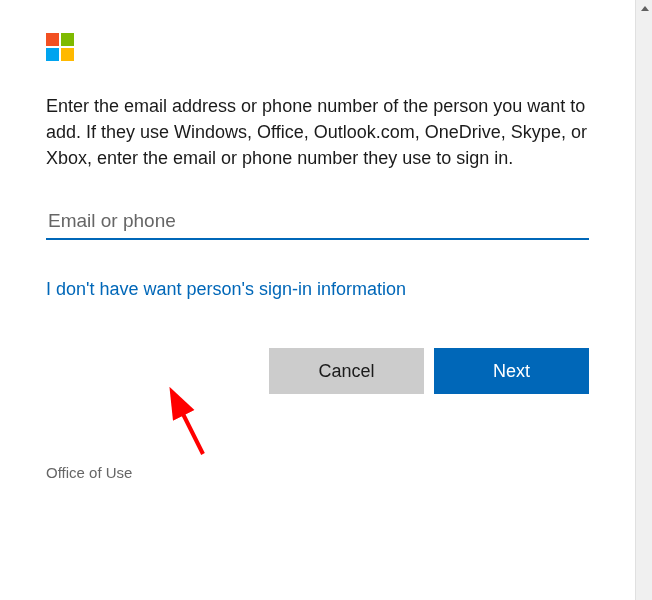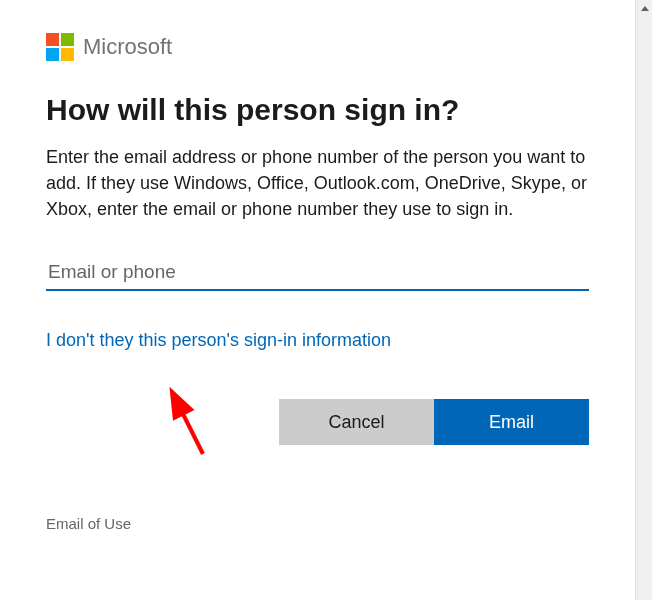--- a/index.html
+++ b/index.html
@@ -93,20 +93,21 @@
     .link {
       color: #0067b8;
       font-size: 18px;
       cursor: pointer;
       display: inline-block;
       margin-bottom: 48px;
     }
     .button-row {
       display: flex;
       justify-content: flex-end;
+      gap: 10px;
       margin-bottom: 70px;
     }
     .btn {
       width: 155px;
       height: 46px;
       border: none;
       font-size: 18px;
       cursor: pointer;
       font-family: inherit;
     }
@@ -138,40 +139,38 @@
 <body>
 
 <div class="content">
   <div class="logo-row">
     <div class="ms-logo">
       <div class="sq1"></div>
         <div class="sq2"></div>
         <div class="sq3"></div>
         <div class="sq4"></div>
     </div>
-    <div class="ms-text">Microsoft</div>
   </div>
 
-  <h1 class="heading">How will this person sign in?</h1>
 
   <p class="description">Enter the email address or phone number of the person you want to add. If they use Windows, Office, Outlook.com, OneDrive, Skype, or Xbox, enter the email or phone number they use to sign in.</p>
 
   <input type="text" class="input-field" placeholder="Email or phone" style="">
 
   <div>
-    <span class="link">I don't they this person's sign-in information</span>
+    <span class="link">I don't have want person's sign-in information</span>
   </div>
 
   <div class="button-row">
     <button class="btn btn-cancel">Cancel</button>
-    <button class="btn btn-next">Email</button>
+    <button class="btn btn-next">Next</button>
   </div>
 
   <div class="footer">
-    <span>Email of Use</span>
+    <span>Office of Use</span>
   </div>
 </div>
 
 <div class="scrollbar">
   <div class="scrollbar-arrow">
     <svg width="8" height="5" viewBox="0 0 8 5">
         <path d="M0 5 L4 0 L8 5 Z" fill="#606060"></path>
       </svg>
   </div>
   <div class="scrollbar-track"></div>

